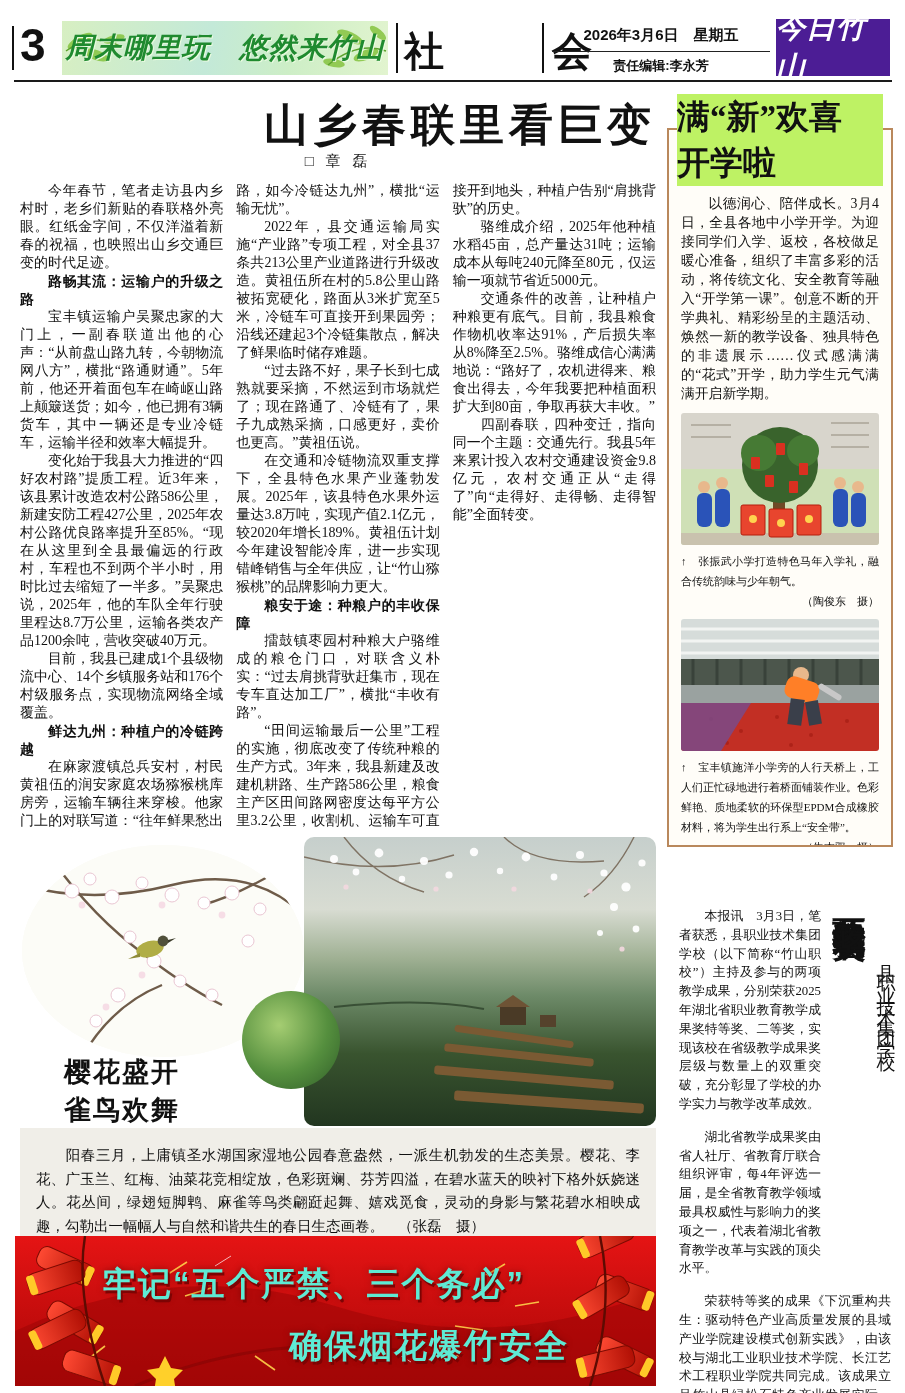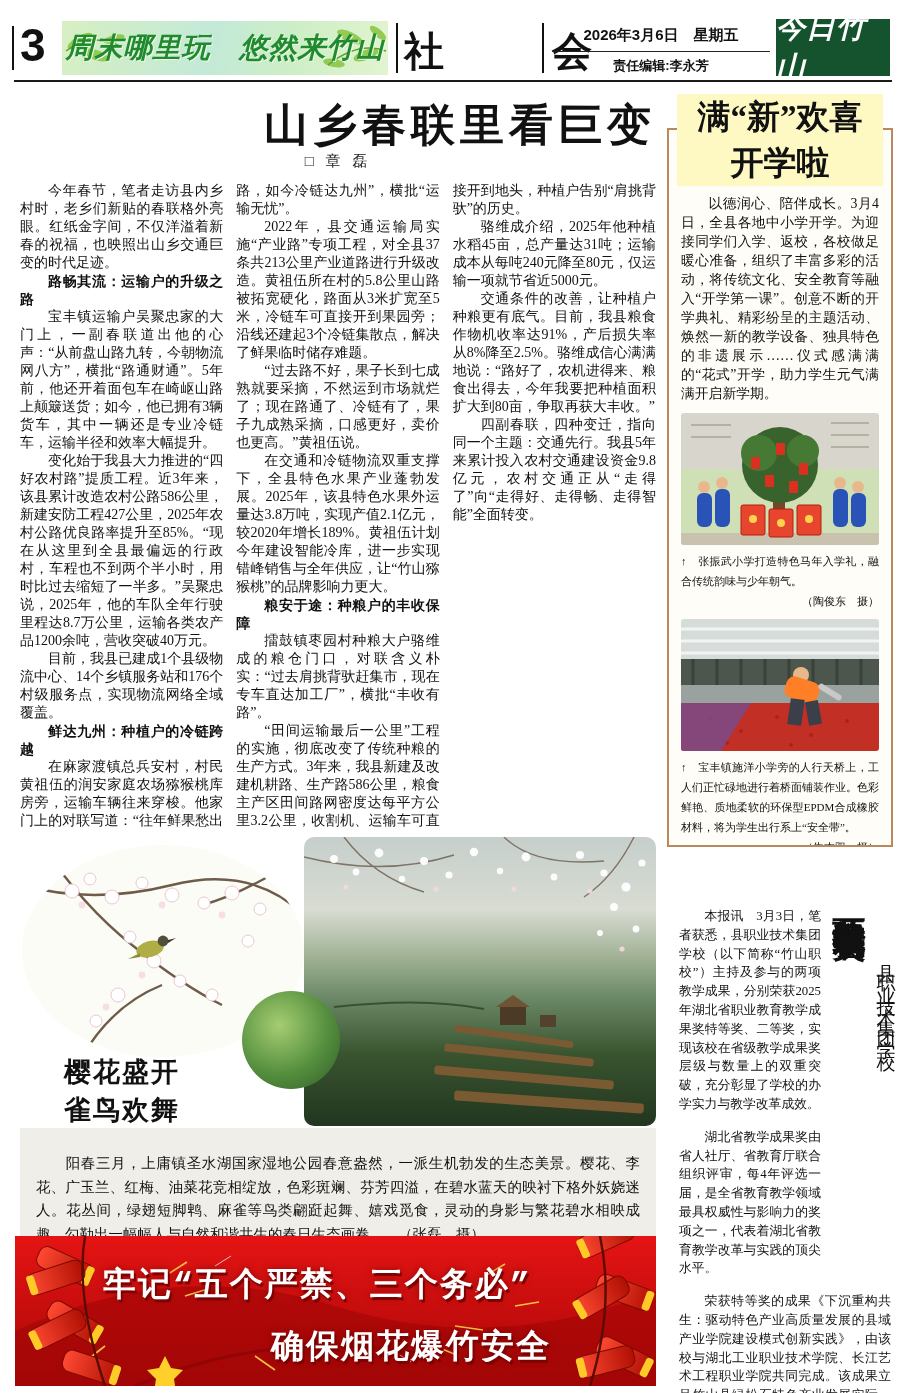--- a/index.html
+++ b/index.html
@@ -16,57 +16,57 @@
   .promo-text{position:relative;z-index:2;font-size:28px;font-weight:900;font-style:italic;
               color:#1f8a2f;letter-spacing:1px;text-shadow:1px 1px 0 #eafbe0;}
   .promo svg{position:absolute;left:0;top:0;z-index:1;}
   .hd-vline{top:23px;width:2px;height:50px;background:#111;}
   .section-title{left:404px;top:24px;width:142px;font-size:40px;font-weight:900;
                  font-family:"Liberation Sans",sans-serif;letter-spacing:34px;white-space:nowrap;}
   .date-block{left:552px;top:26px;width:218px;text-align:center;font-family:"Liberation Sans",sans-serif;}
   .date-line{font-size:15px;font-weight:bold;}
   .date-rule{width:100%;height:1px;background:#222;margin:6px 0 5px 0;}
   .editor-line{font-size:13px;font-weight:bold;}
-  .masthead{left:776px;top:19px;width:114px;height:57px;background:#14532d;color:#fff;
+  .masthead{left:776px;top:19px;width:114px;height:57px;background:#4c1d95;color:#fff;
             display:flex;align-items:center;justify-content:center;font-size:29px;font-weight:bold;
             font-style:italic;letter-spacing:1px;font-family:Liberation Serif, serif;}
   .header-rule{left:14px;top:80px;width:878px;height:2px;background:#1a1a1a;}
 
   
   .main-title{left:20px;top:96px;width:636px;text-align:right;font-size:44px;font-weight:900;letter-spacing:5px;}
   .byline{left:20px;top:152px;width:636px;text-align:center;font-size:15px;color:#222;letter-spacing:4px;}
   .columns{left:20px;top:182px;width:636px;height:648px;column-count:3;column-gap:13px;column-fill:auto;
            overflow:hidden;font-size:14px;line-height:18px;text-align:justify;}
   .columns p{margin:0;text-indent:2em;}
   .columns p.subhead{font-weight:bold;font-family:"Liberation Sans",sans-serif;}
 
   
   .montage{left:20px;top:833px;width:636px;height:293px;}
   .lake-photo{position:absolute;right:0;top:4px;width:352px;height:289px;border-radius:10px;overflow:hidden;}
   .ellipse-photo{position:absolute;left:2px;top:12px;width:282px;height:212px;border-radius:50%;overflow:hidden;background:#fbfbf6;}
   .circle-photo{position:absolute;left:222px;top:158px;width:98px;height:98px;border-radius:50%;overflow:hidden;
                 background:radial-gradient(circle at 38% 35%,#a5cd72 0%,#558f3e 55%,#2f5c28 100%);}
   .overlay-text{position:absolute;left:44px;top:220px;font-size:27px;font-weight:700;line-height:38px;letter-spacing:2px;}
-  .feature-caption{left:20px;top:1128px;width:636px;background:#f0eee8;padding:24px 16px;
+  .feature-caption{left:20px;top:1128px;width:636px;background:#f0eee8;padding:16px 16px;
                    font-size:14.5px;line-height:23.5px;text-align:justify;}
   .feature-caption .indent{display:inline-block;width:2em;}
   .feature-credit{white-space:nowrap;padding-left:14px;}
 
   
   .fire-banner{left:15px;top:1236px;width:641px;height:150px;overflow:hidden;background:#c60d0d;}
-  .banner-text{position:absolute;color:#ffffff;font-weight:900;font-family:Liberation Mono, monospace;
+  .banner-text{position:absolute;color:#5eead4;font-weight:900;font-family:Liberation Sans, sans-serif;
                text-shadow:2px 3px 0 #7d0303,0 0 6px rgba(90,0,0,.6);letter-spacing:2px;}
   .banner-l1{left:88px;top:26px;font-size:33px;}
-  .banner-l2{left:256px;top:88px;font-size:33px;}
+  .banner-l2{left:274px;top:88px;font-size:33px;}
 
   
   .kaixue-box{left:667px;top:128px;width:226px;height:719px;border:2px solid #b9885c;background:#fffdf8;
               padding:64px 12px 8px 12px;overflow:hidden;}
-  .kaixue-title{left:677px;top:94px;width:206px;text-align:center;font-size:33px;line-height:46px;
-                font-weight:900;background:#fef9c3;z-index:3;}
+  .kaixue-title{left:677px;top:94px;width:206px;text-align:left;font-size:33px;line-height:46px;
+                font-weight:900;background:#bef264;z-index:3;}
   .kaixue-body{font-size:13.8px;line-height:19px;text-align:justify;text-indent:2em;margin:0 0 10px 0;}
   .kx-photo{width:198px;height:132px;border-radius:3px;overflow:hidden;position:relative;margin:0 auto 6px auto;}
   .kx-cap{font-size:11px;line-height:20px;text-align:justify;margin:0 0 8px 0;}
   .kx-credit{display:block;text-align:right;}
 
   
   .awards{left:665px;top:893px;width:240px;height:500px;overflow:hidden;
           font-size:12.8px;line-height:18.8px;text-align:justify;}
   .awards p{margin:14px;text-indent:2em;}
   .awards-titlebox{float:right;width:78px;height:352px;margin-left:6px;display:flex;flex-direction:row;}

